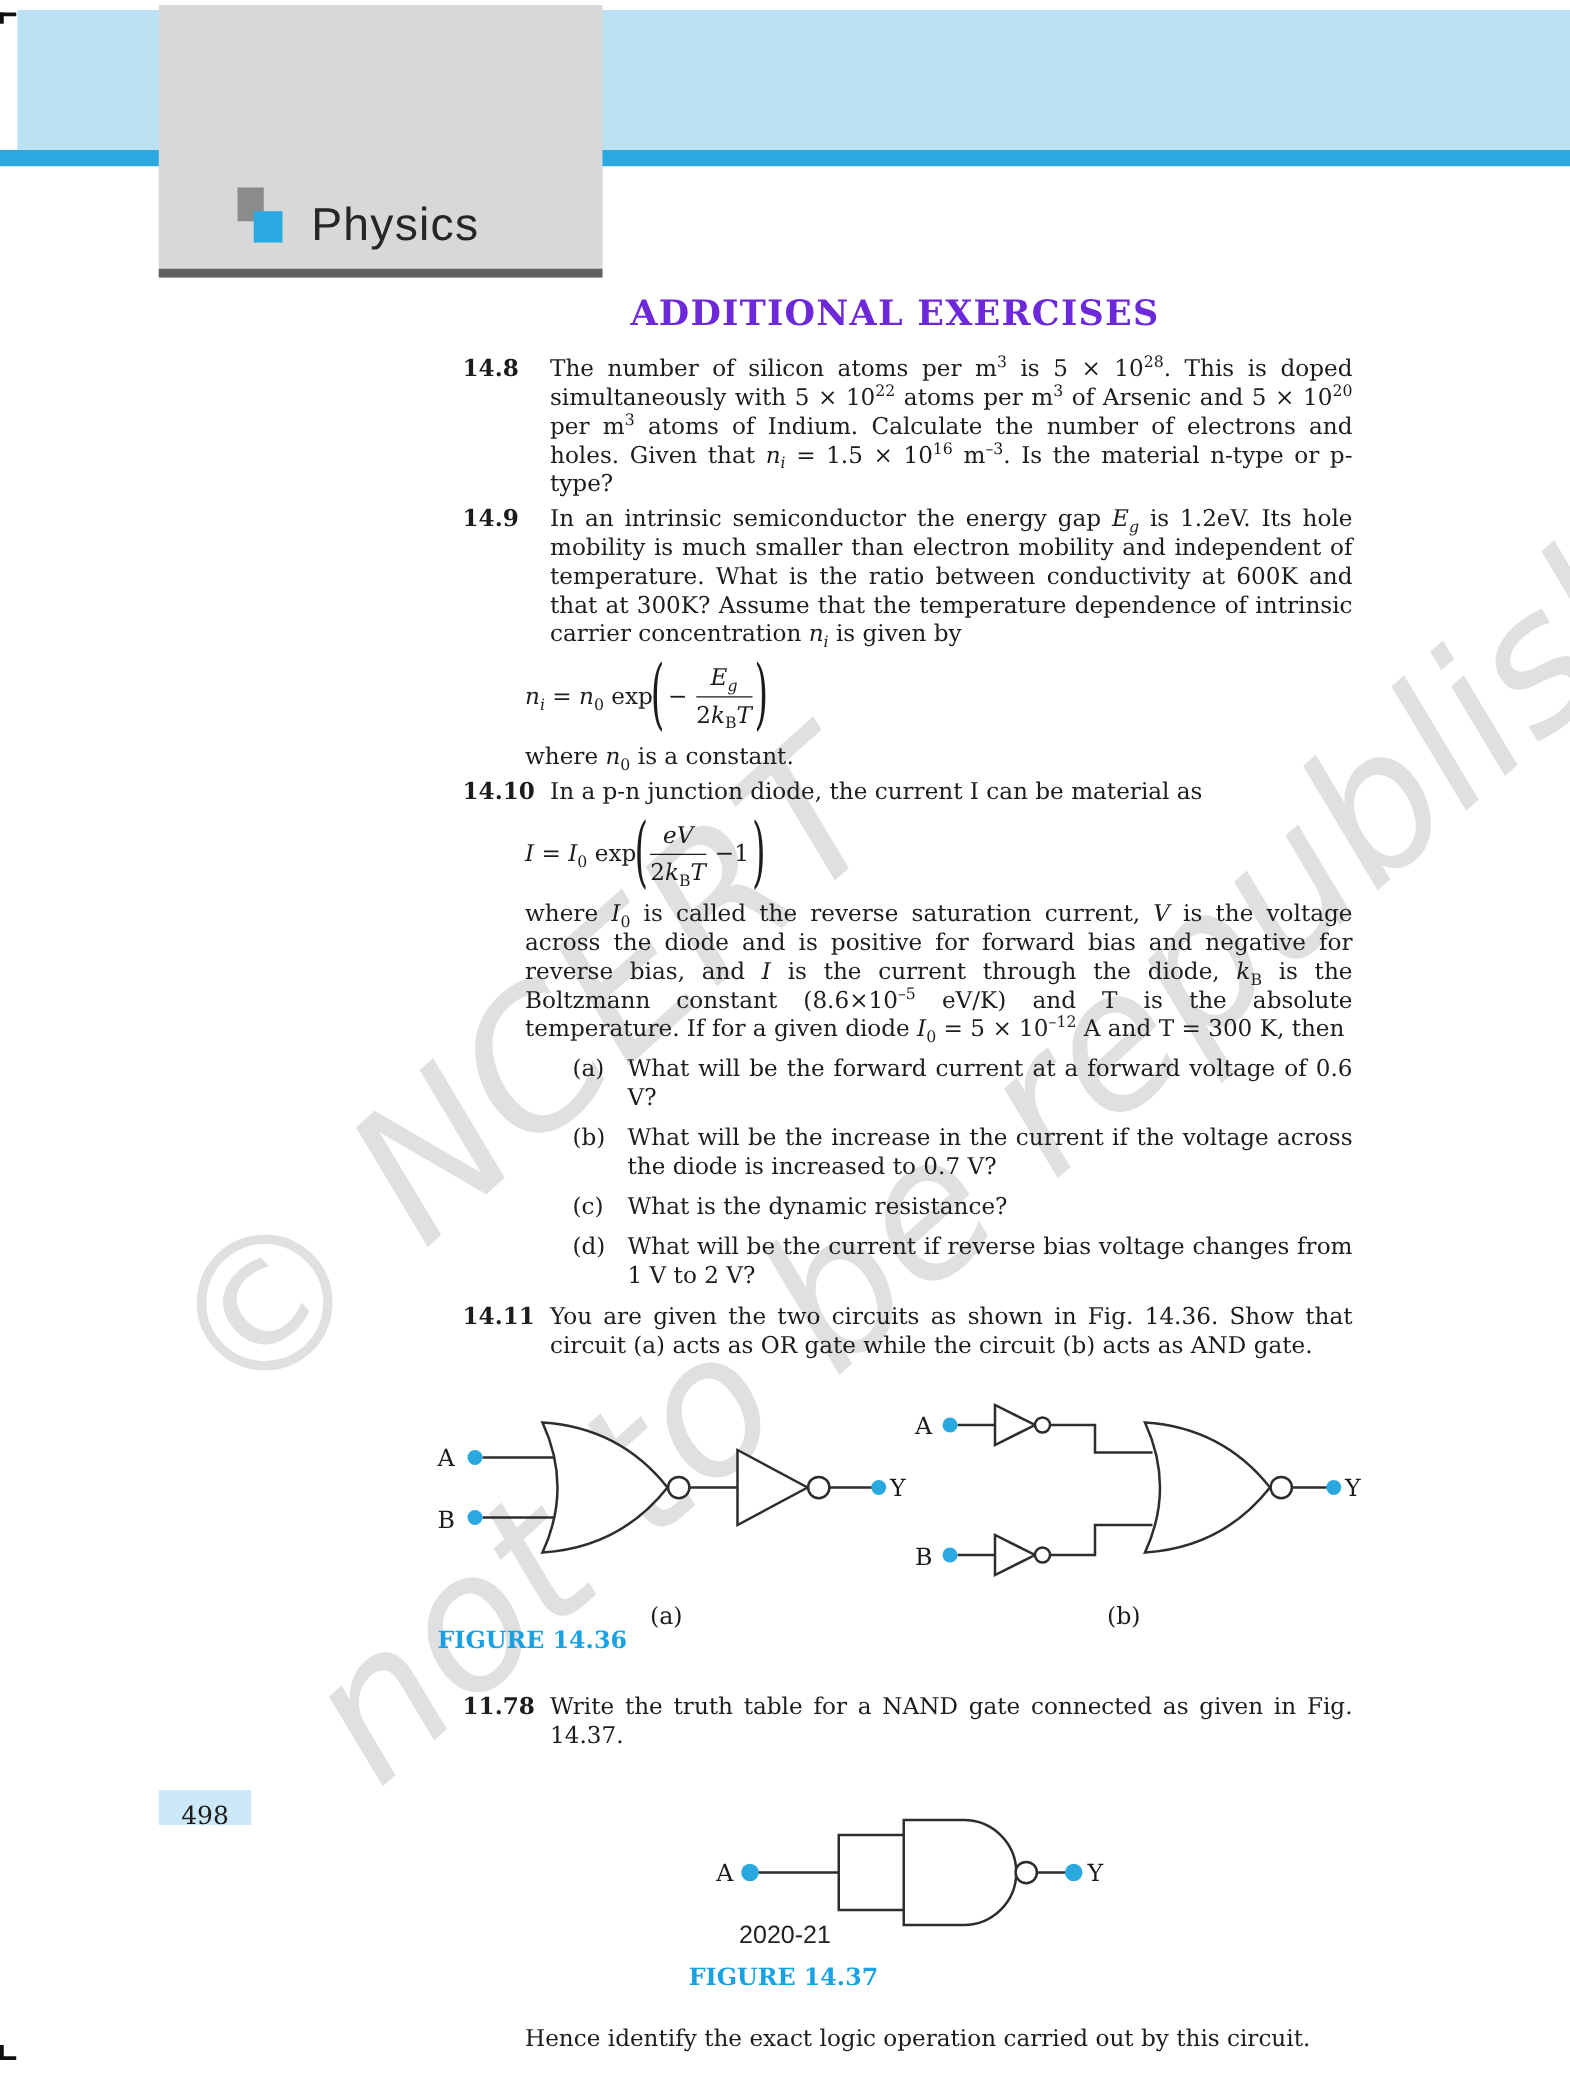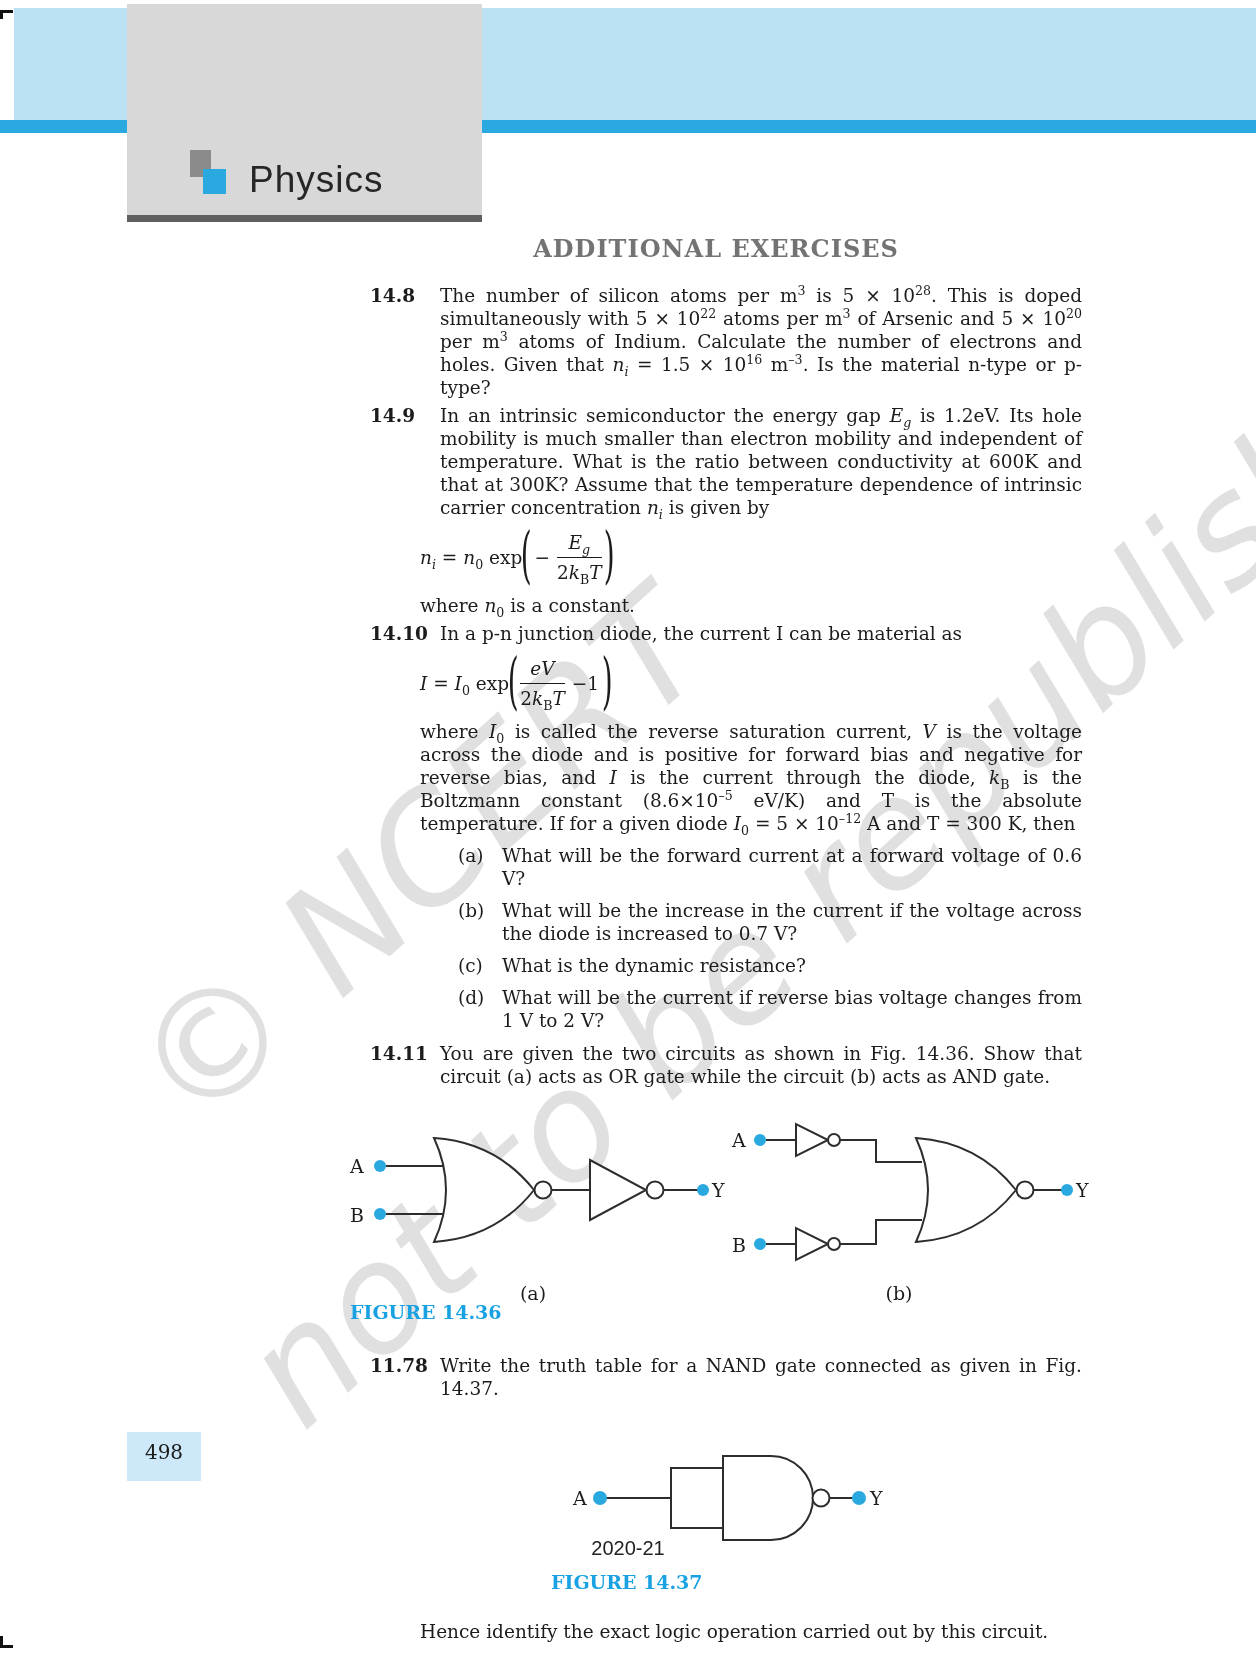--- a/index.html
+++ b/index.html
@@ -25,21 +25,21 @@
   .crop-tl { left:0; top:10px;    width:13px; height:9px;  border-left:3px solid #111; border-top:3px solid #111; }
   .crop-bl { left:0; top:1636px;  width:13px; height:12px; border-left:3px solid #111; border-bottom:3px solid #111; }
   
   .wm { position:absolute; z-index:0; color:#e0e0e0; font-family:"DejaVu Sans", sans-serif;
         font-style:italic; white-space:nowrap; transform-origin:0 0; pointer-events:none; }
   .wm1 { left:100px; top:1030px; font-size:150px; transform:rotate(-42deg); }
   .wm2 { left:210px; top:1330px; font-size:150px; transform:rotate(-42deg); }
   
   .section-title {
     position:absolute; left:350px; top:234px; width:732px; text-align:center;
-    font-size:24px; font-weight:bold; color:#737373; letter-spacing:1px; z-index:2;
+    font-size:28px; font-weight:bold; color:#6d28d9; letter-spacing:1px; z-index:2;
   }
   .content { position:absolute; left:350px; top:284px; width:732px; z-index:2;
              font-size:18.5px; line-height:23px; }
   sup, sub { font-size:68%; line-height:0; }
   .ex { display:flex; margin-bottom:5px; }
   .ex-num { width:70px; flex-shrink:0; font-weight:bold;margin-left:20px; }
   .ex-body { flex:1; text-align:justify; }
   .indented { margin-left:70px; margin-bottom:5px; text-align:justify; }
   
   .formula { margin:12px 0 10px 70px; display:flex; align-items:center; }
@@ -60,21 +60,21 @@
   .wire { stroke:#2d2d2d; stroke-width:2; fill:none; }
   .bub  { fill:#ffffff; stroke:#2d2d2d; stroke-width:2; }
   .dot  { fill:#2aa9e1; }
   .caption-row { display:flex; margin-top:16px; }
   .caption-row > div { width:50%; text-align:center; font-size:19px; }
   .fig-caption { text-align:left; color:#18a2e3; font-weight:bold; font-size:19px; margin-top:-4px; }
   .fig37-wrap { width:330px; margin:42px auto 0; }
   .fig37-cap { margin-top:24px; }
   .closing { margin-top:26px; margin-left:70px; text-align:justify; }
   
-  .pagenum { position:absolute; left:127px; top:1432px; width:74px; height:49px; z-index:2;
+  .pagenum { position:absolute; left:127px; top:1432px; width:74px; height:28px; z-index:2;
              background:#cde9f9; text-align:center; line-height:40px; font-size:20px; }
   .footer  { position:absolute; left:0; top:1537px; width:1256px; text-align:center; z-index:2;
              font-family:"Liberation Sans", sans-serif; font-size:20px; color:#222; }
 </style>
 </head>
 <body>
 
 <div class="page">
 
   <div class="crop crop-tl"></div>

